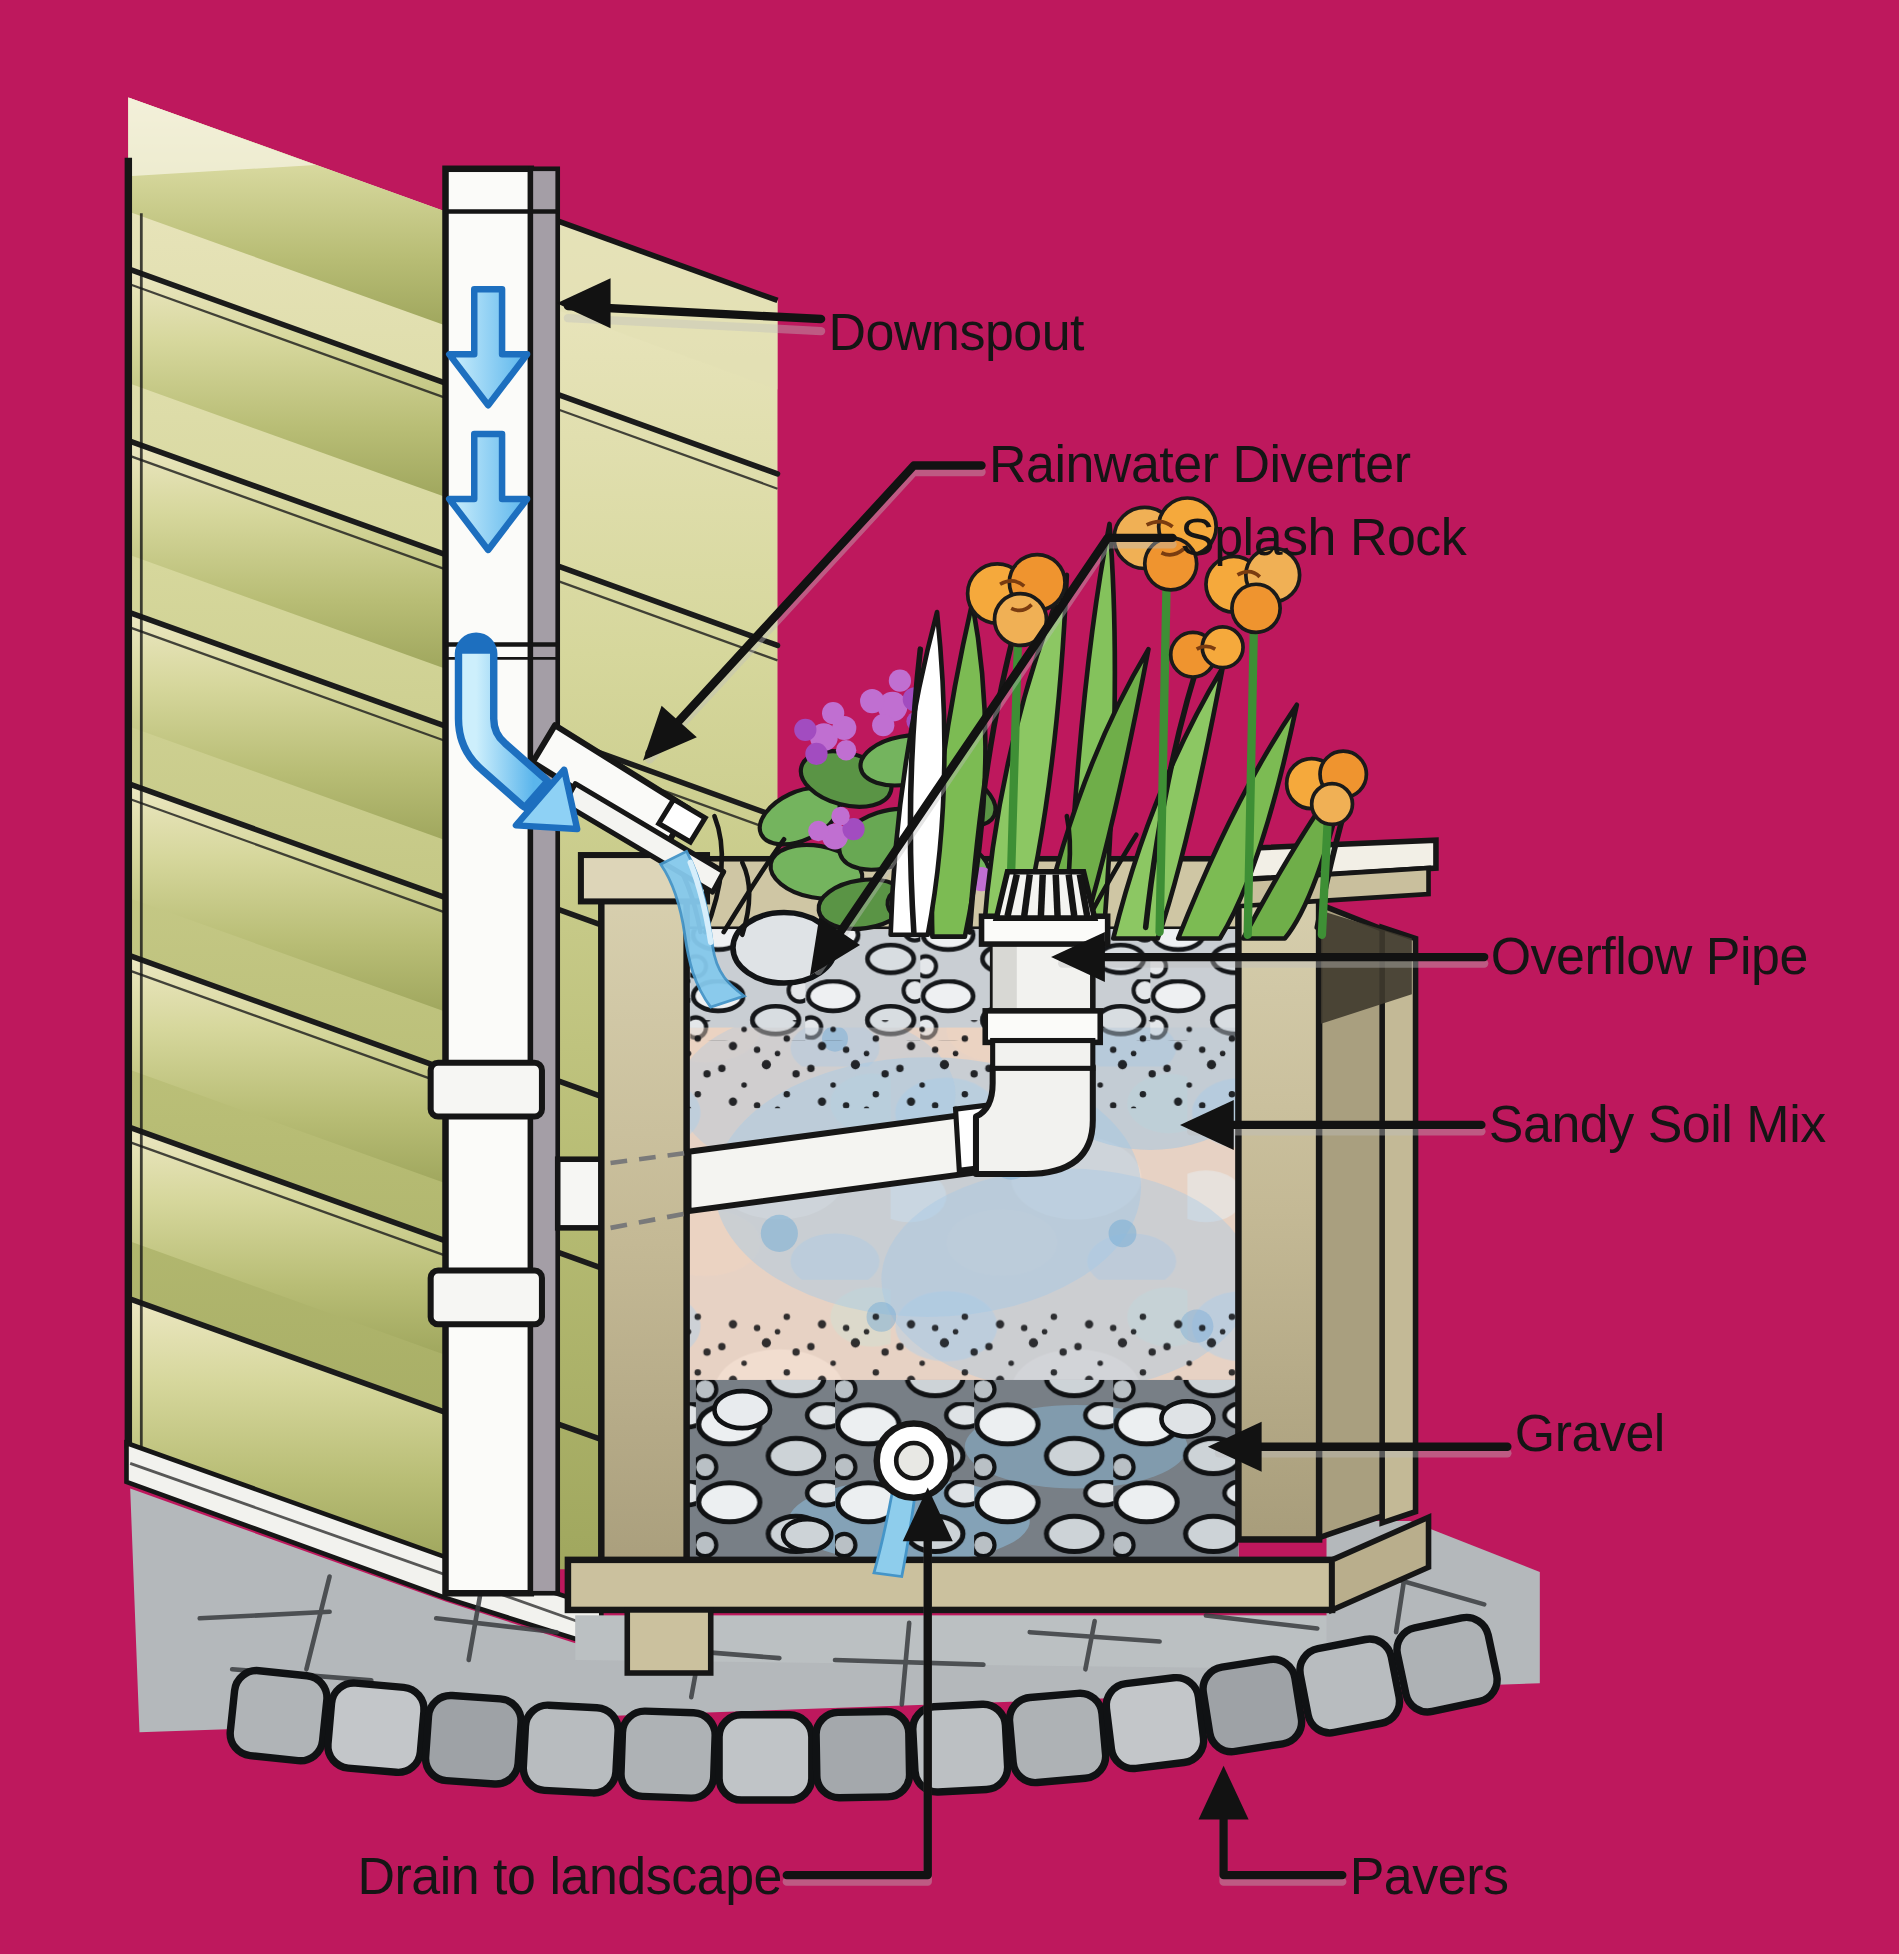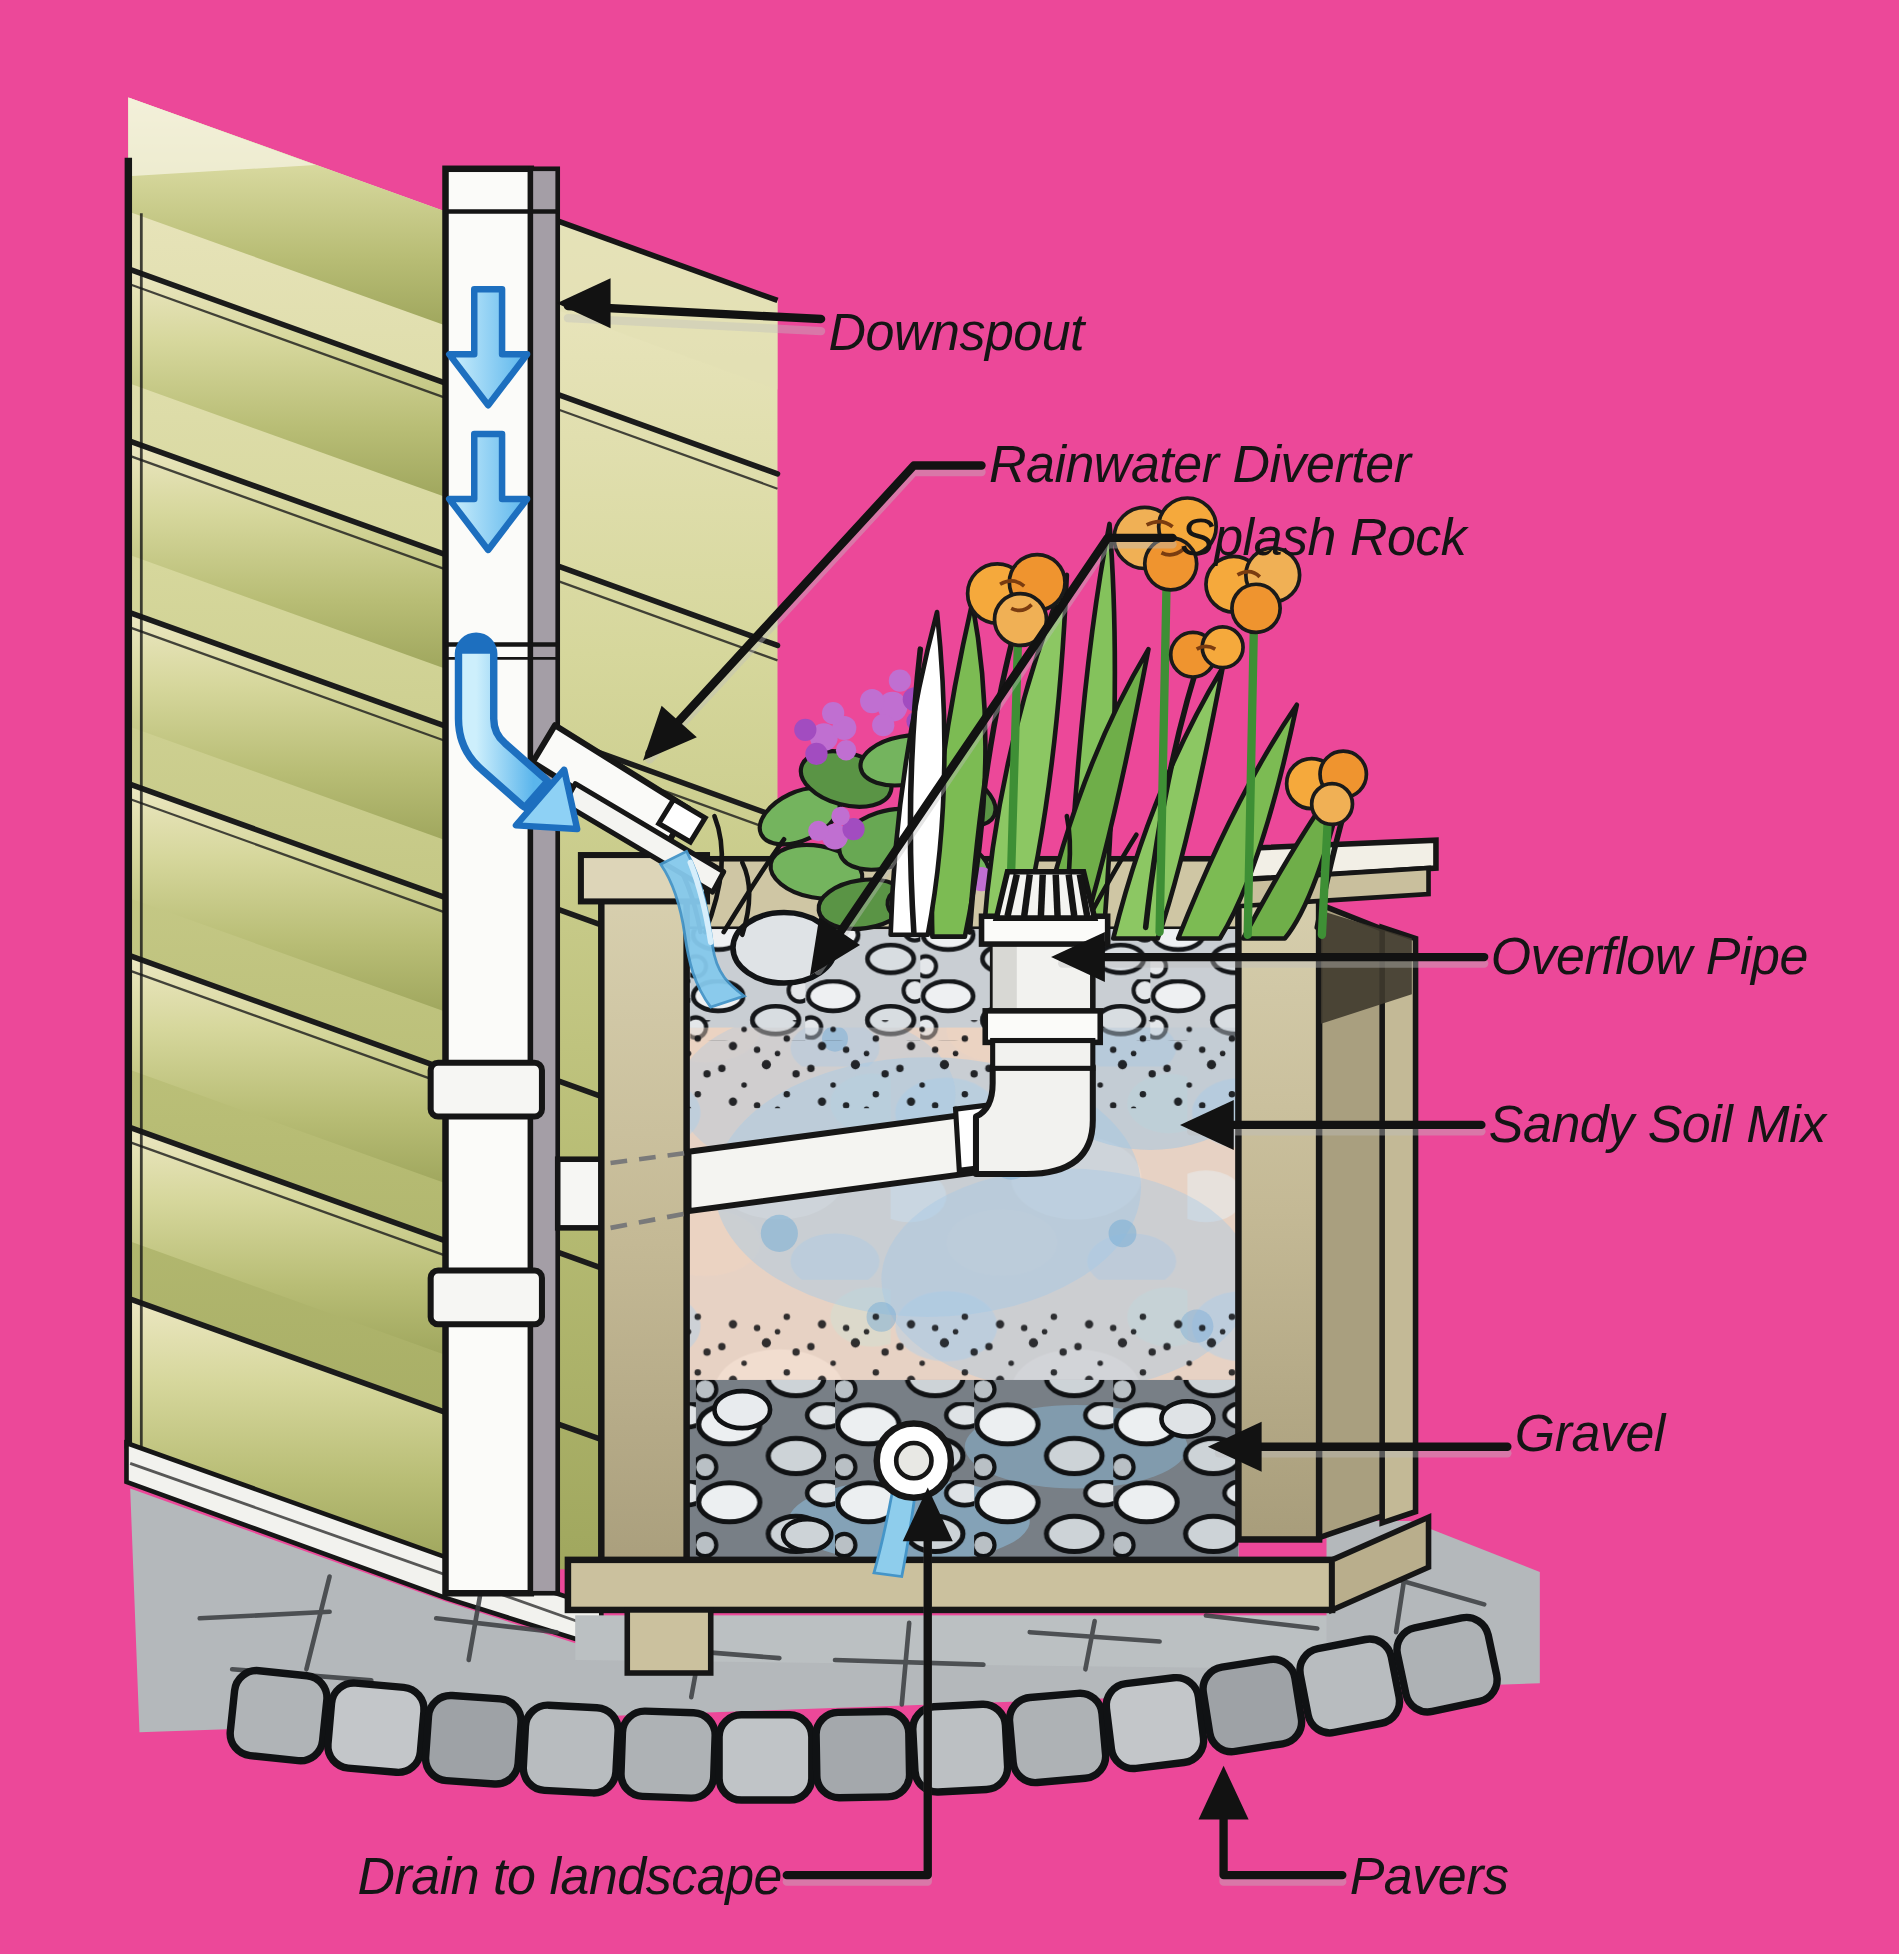--- a/index.html
+++ b/index.html
@@ -1,16 +1,16 @@
 <!DOCTYPE html>
 <html style="font-size:15px"><head>
 <meta charset="utf-8">
 <style>
   html,body{margin:0;padding:0;background:#ffffff;}
-  .canvas{position:relative;width:1900px;height:1954px;background:#ec4899;overflow:hidden;font-style:italic;}
+  .canvas{position:relative;width:1900px;height:1954px;background:#be185d;overflow:hidden;}
   svg{display:block;}
   text.callout{font-family:"Liberation Sans","DejaVu Sans",sans-serif;font-size:56px;letter-spacing:-0.5px;fill:#151515;}
   .leader{stroke:#121212;stroke-width:9;fill:none;stroke-linejoin:round;stroke-linecap:round;}
   .leader-shadow{stroke:#bdbdbd;stroke-width:9;fill:none;opacity:.4;stroke-linejoin:round;stroke-linecap:round;}
   .arrowhead{fill:#121212;stroke:none;}
   .ink{stroke:#161616;stroke-linejoin:round;stroke-linecap:round;}
 </style>
 </head>
 <body>
 

